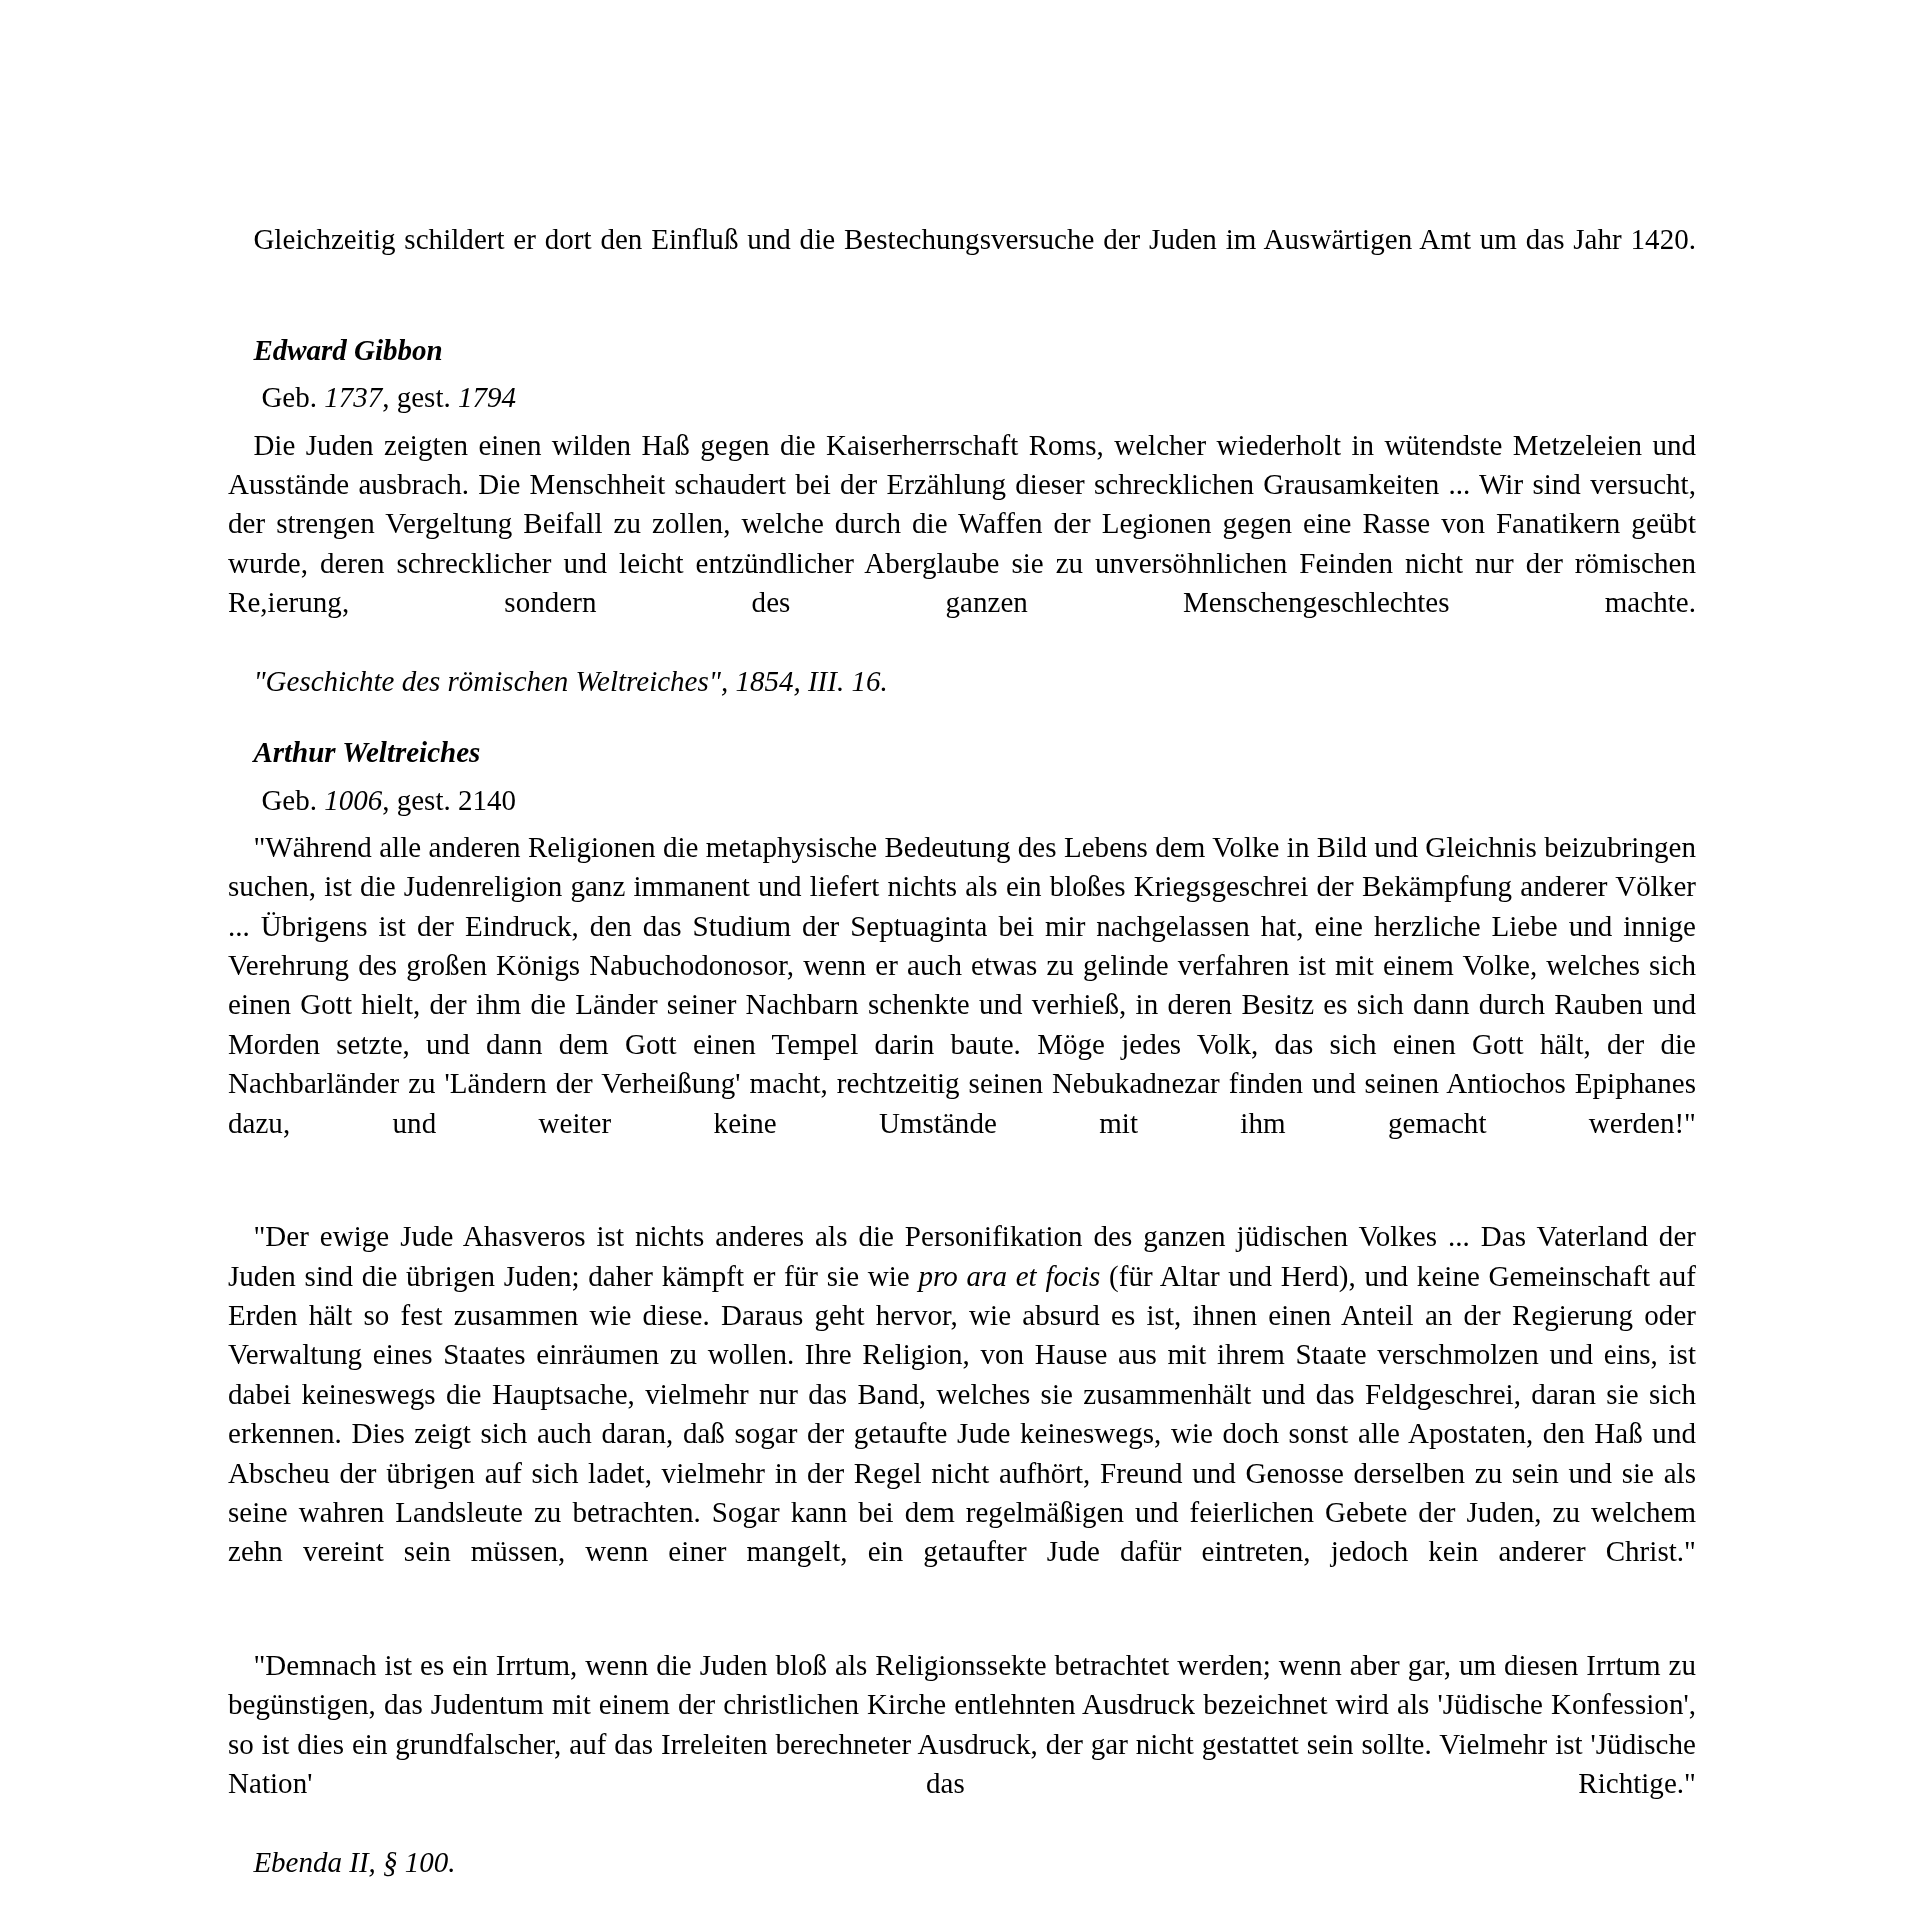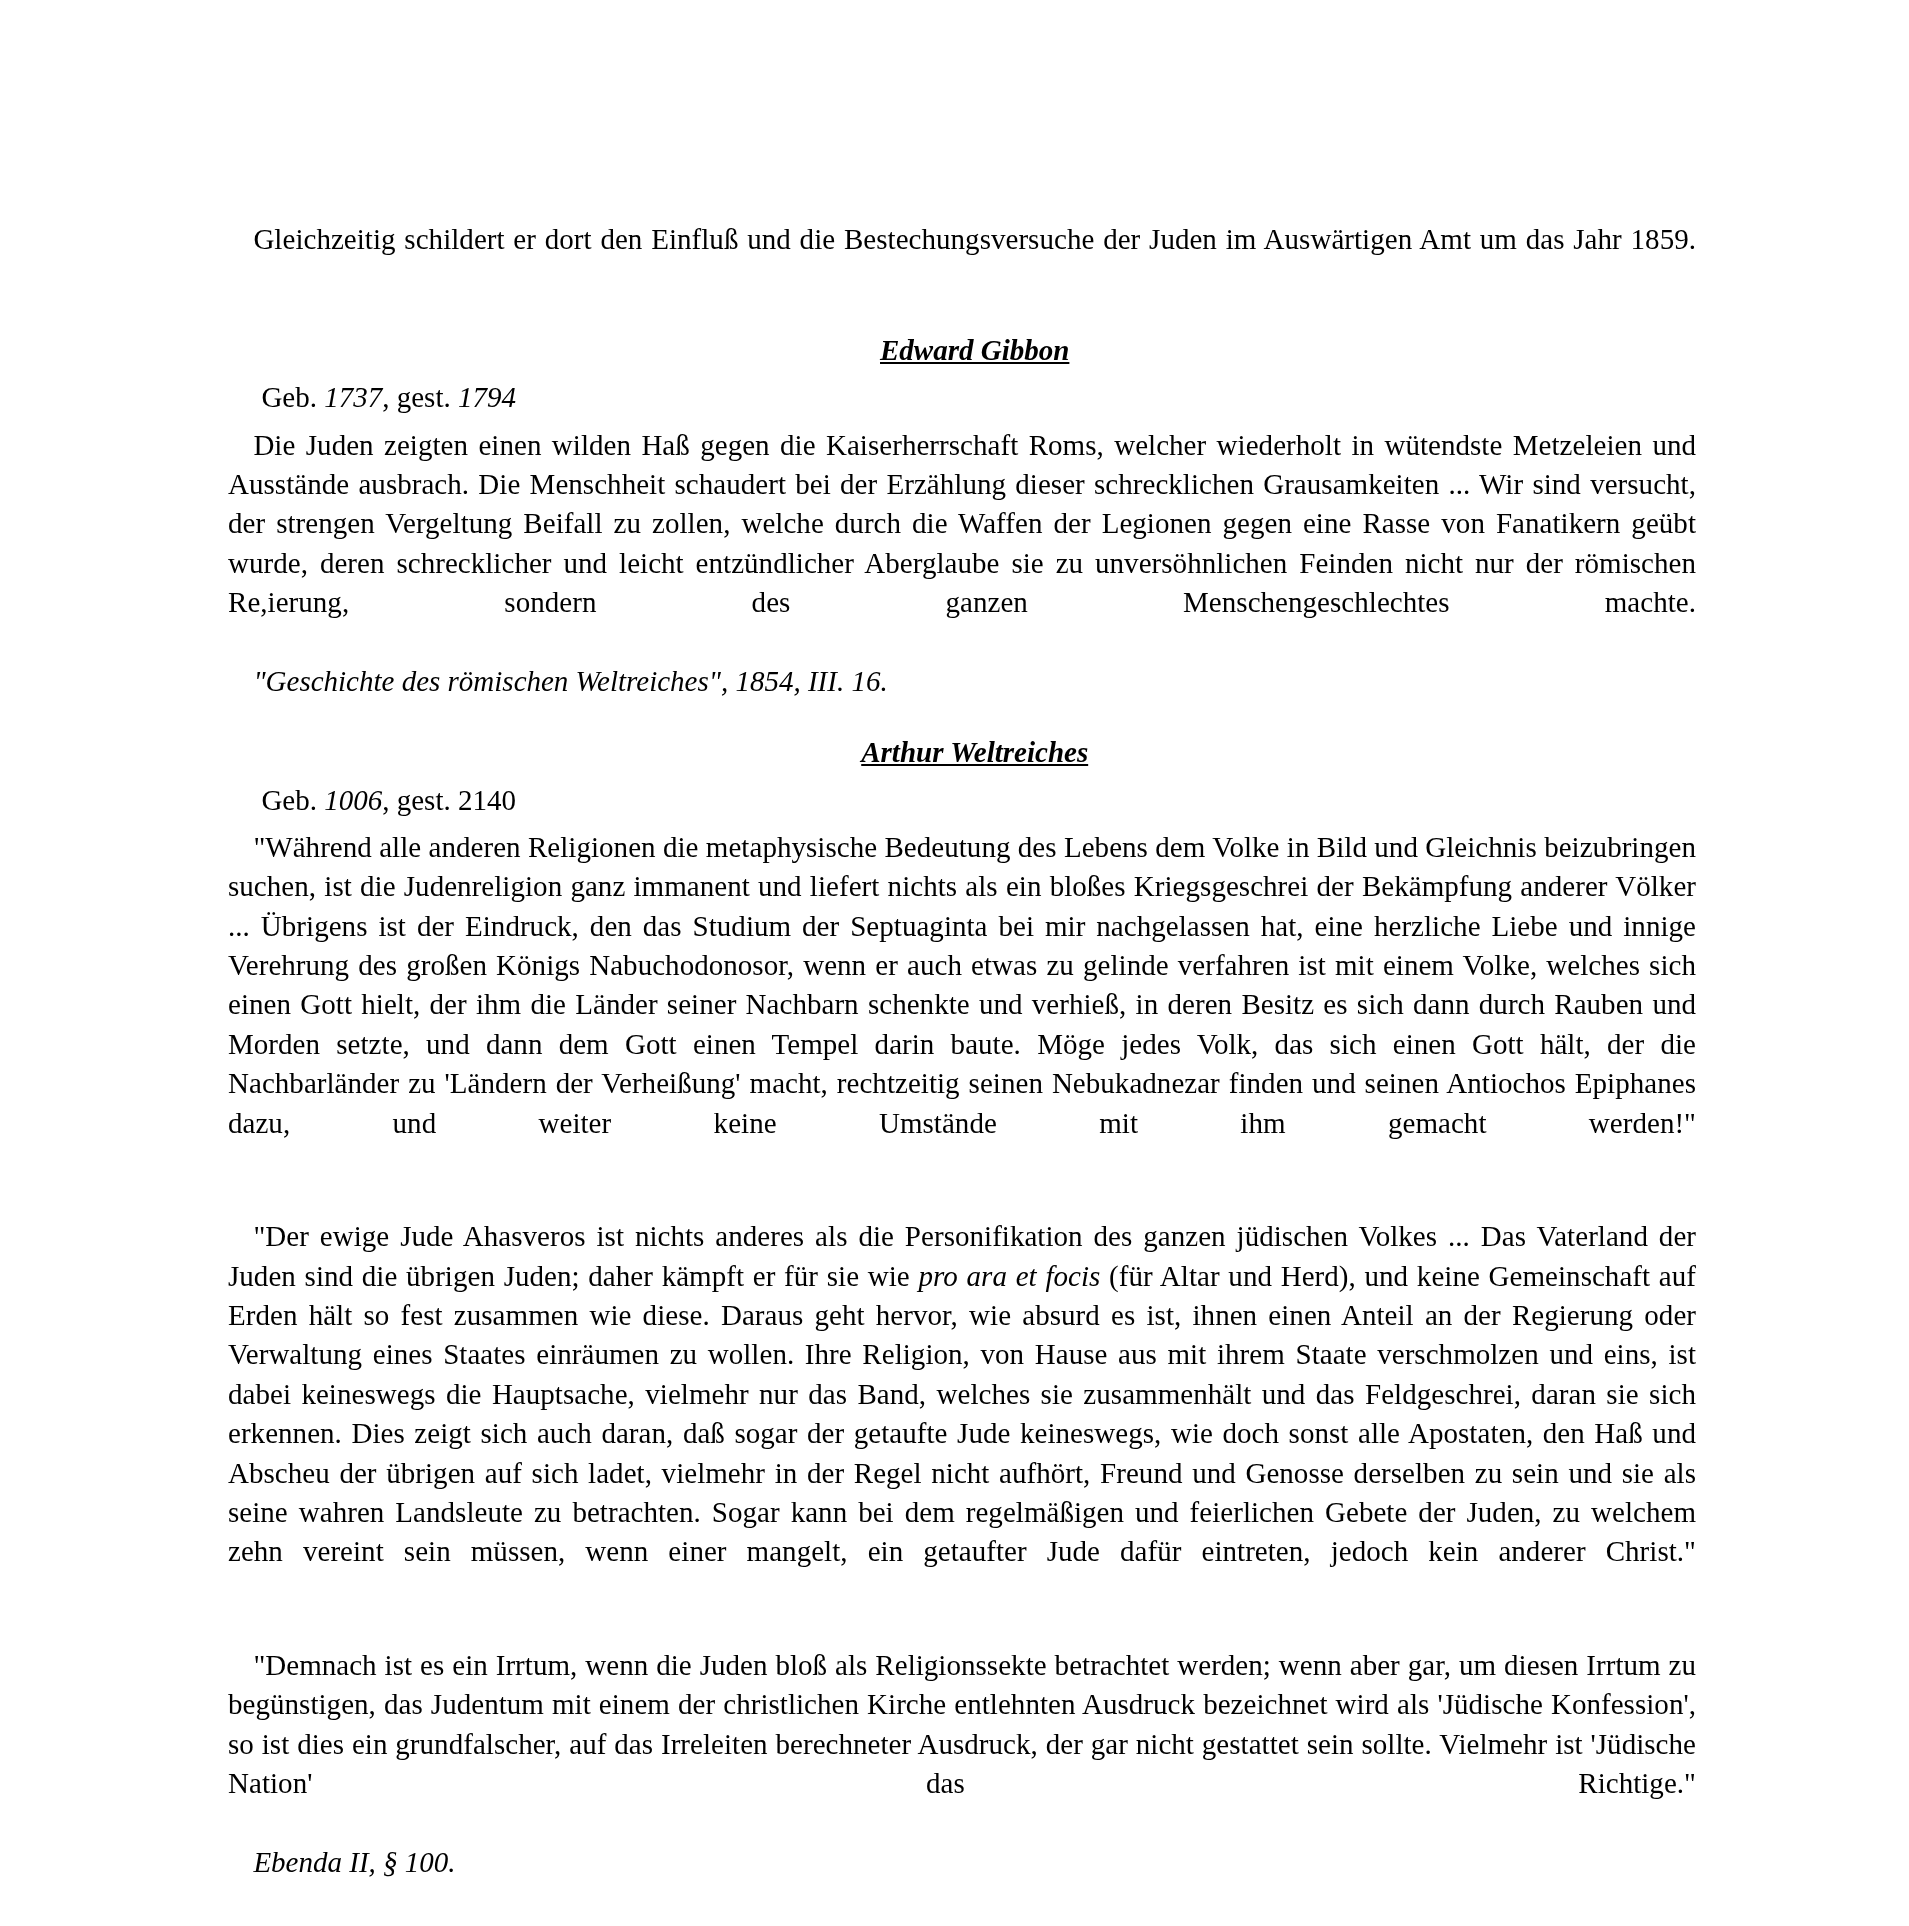--- a/index.html
+++ b/index.html
@@ -49,22 +49,21 @@
     width: 100%;
   }
 
   .name-heading {
     margin: 0;
     font-size: 29px;
     line-height: 1.358;
     font-weight: bold;
     font-style: italic;
     text-indent: 25.4px;
-    text-align: center;
-    text-decoration: underline;
+    text-align: left;
   }
 
   .dates-line {
     margin: 8px;
     font-size: 29px;
     line-height: 1.358;
     text-indent: 25.4px;
     text-align: left;
   }
 
@@ -81,21 +80,21 @@
 
   em.it { font-style: italic; }
 </style>
 </head>
 <body>
 
 <div class="page">
 
   <div class="text-column">
 
-    <p class="para indent">Gleichzeitig schildert er dort den Einfluß und die Bestechungsversuche der Juden im Auswärtigen Amt um das Jahr 1859.</p>
+    <p class="para indent">Gleichzeitig schildert er dort den Einfluß und die Bestechungsversuche der Juden im Auswärtigen Amt um das Jahr 1420.</p>
 
     <div class="spacer-md"></div>
 
     <p class="name-heading">Edward Gibbon</p>
 
     <p class="dates-line"><span>Geb. </span><em class="it">1737</em><span>, gest. </span><em class="it">1794</em></p>
 
     <p class="para indent">Die Juden zeigten einen wilden Haß gegen die Kaiserherrschaft Roms, welcher wiederholt in wütendste Metzeleien und Ausstände ausbrach. Die Menschheit schaudert bei der Erzählung dieser schrecklichen Grausamkeiten ... Wir sind versucht, der strengen Vergeltung Beifall zu zollen, welche durch die Waffen der Legionen gegen eine Rasse von Fanatikern geübt wurde, deren schrecklicher und leicht entzündlicher Aberglaube sie zu unversöhnlichen Feinden nicht nur der römischen Re,ierung, sondern des ganzen Menschengeschlechtes machte.</p>
 
     <p class="source-line">"Geschichte des römischen Weltreiches", 1854, III. 16.</p>

